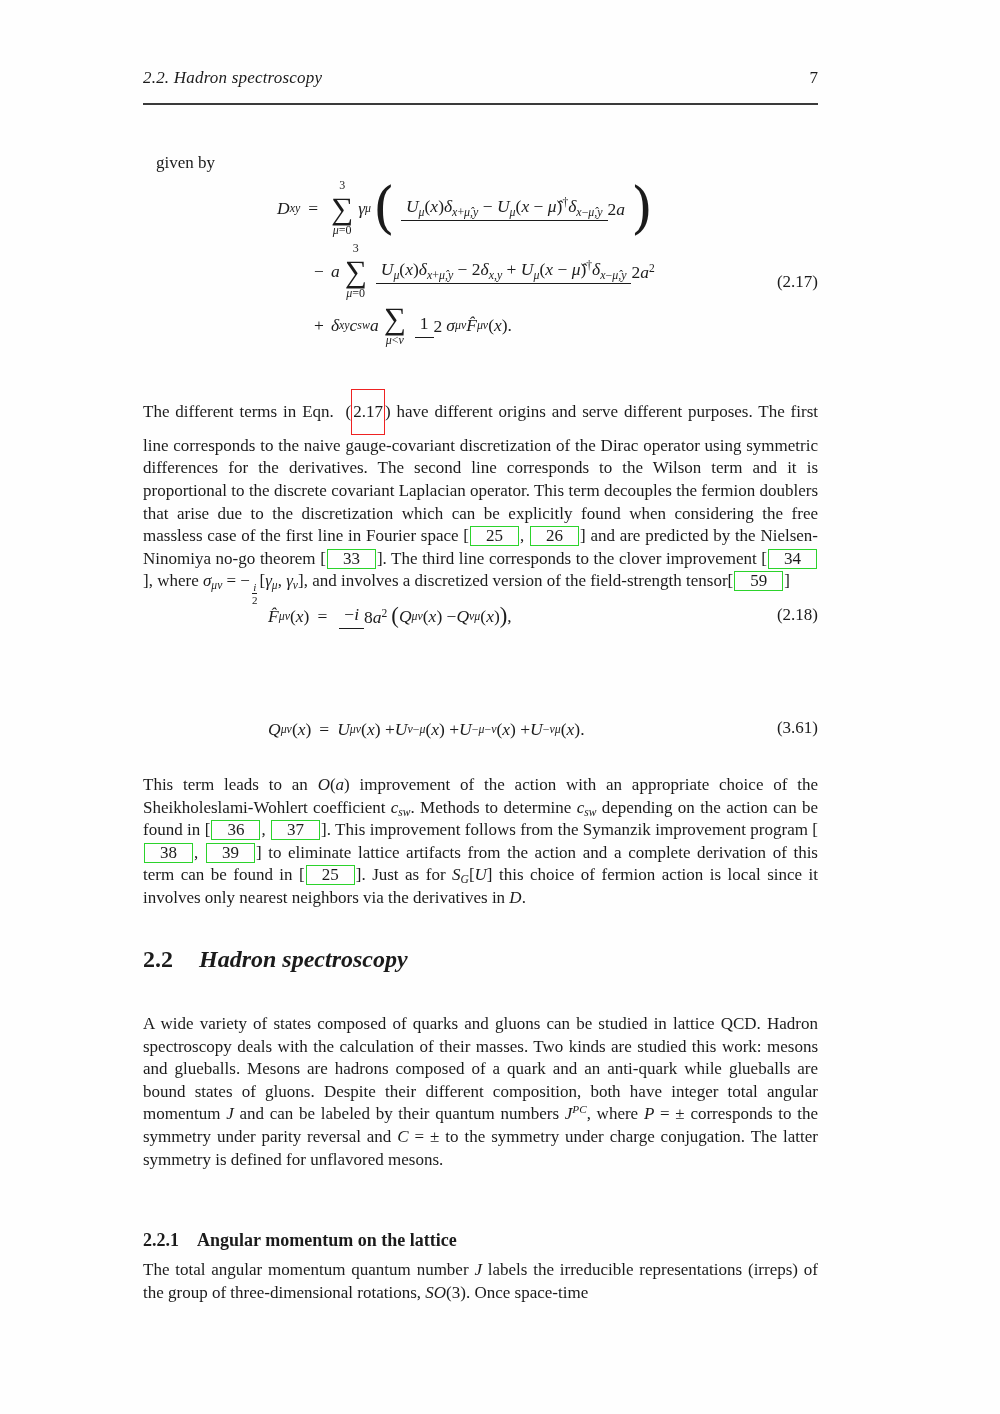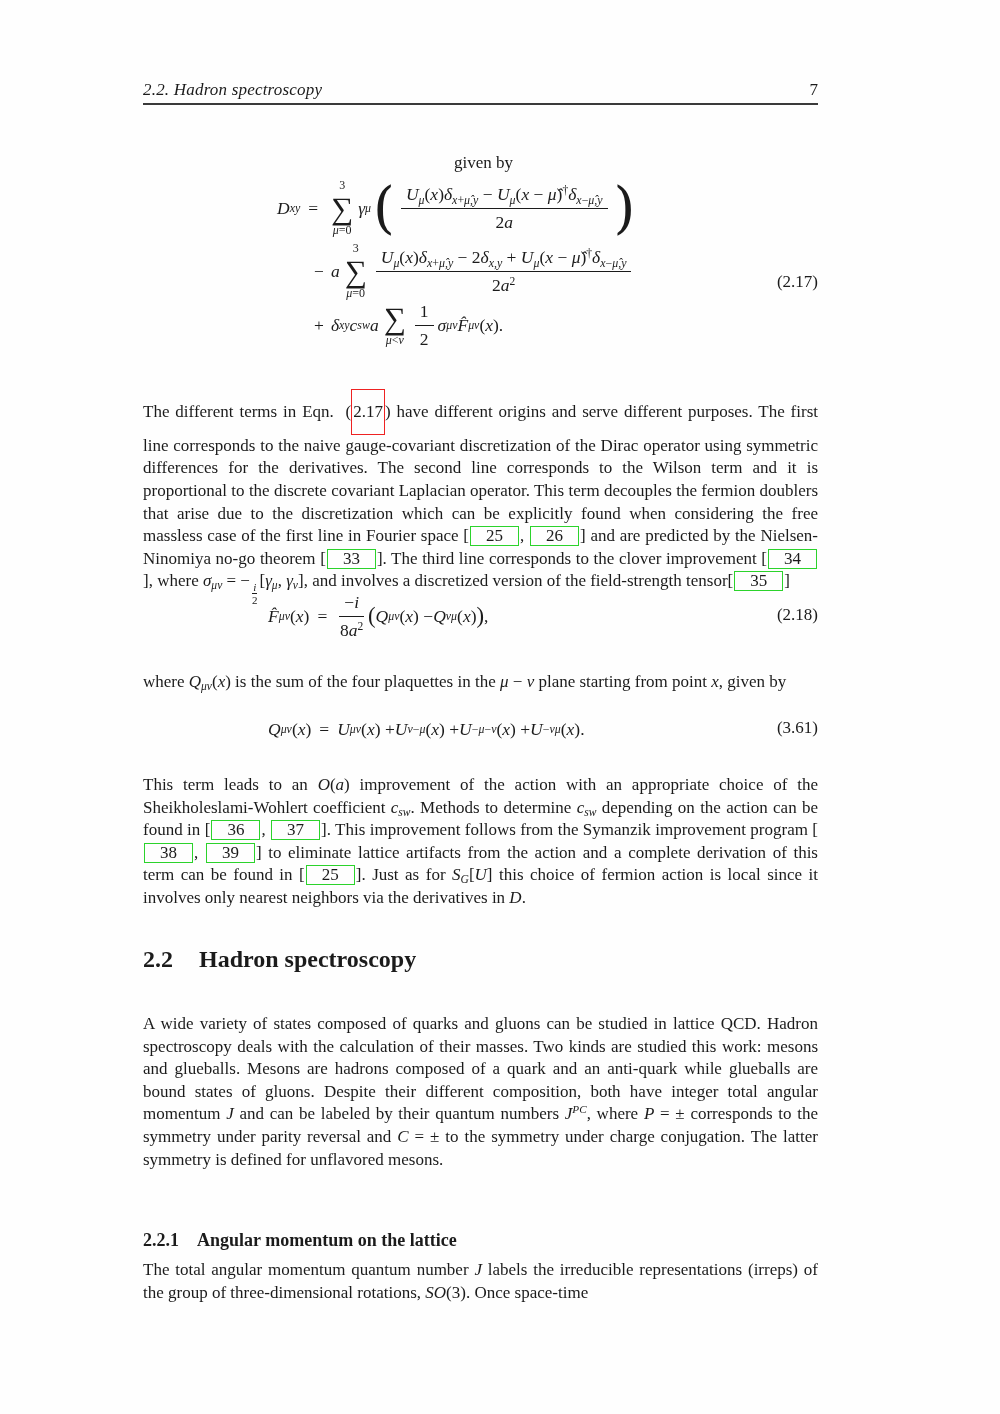--- a/index.html
+++ b/index.html
@@ -1,53 +1,53 @@
 <!DOCTYPE html>
 <html><head>
 <meta charset="utf-8">
 <style>
   html,body{margin:0;padding:0;background:#ffffff;}
   .page{position:relative;width:1000px;height:1414px;background:#fefefe;overflow:hidden;
         font-family:"Liberation Serif","DejaVu Serif",serif;color:#1b1b1b;}
   
-  .runhead{position:absolute;top:80px;left:143px;width:675px;display:flex;
+  .runhead{position:absolute;top:68px;left:143px;width:675px;display:flex;
            justify-content:space-between;align-items:baseline;font-size:17px;}
   .runhead .rh-left{font-style:italic;letter-spacing:.2px;}
   .runhead .rh-right{font-style:normal;}
   .headrule{position:absolute;top:103px;left:143px;width:675px;height:1.5px;background:#3a3a3a;}
   
   .para{position:absolute;left:143px;width:675px;font-size:17px;line-height:22.6px;
         text-align:justify;}
-  .intro{position:absolute;left:146px;width:675px;font-size:17px;text-align:center;}
+  .intro{position:absolute;left:156px;width:675px;font-size:17px;}
   
   i{font-style:italic;}
   sub{font-size:68%;vertical-align:-0.3em;line-height:0;}
   sup{font-size:66%;vertical-align:0.5em;line-height:0;}
   .eq{position:absolute;left:143px;width:675px;font-size:17.5px;color:#1b1b1b;}
   .eqrow{display:flex;align-items:center;}
   .rel{margin:0 8px;}
   .op{margin-right:7px;}
   .sum{display:inline-flex;flex-direction:column;align-items:center;line-height:1;margin:0 5px;}
   .sum .sig{font-size:31px;line-height:1;}
   .sum .slim{font-size:12px;line-height:1.15;}
-  .frac{display:inline-flex;flex-direction:column;align-items:center;margin:0 4px;text-align:center;}
+  .frac{display:inline-flex;flex-direction:row;align-items:center;margin:0 4px;text-align:center;}
   .frac .num{padding:1px 5px 3px;border-bottom:1.4px solid #1b1b1b;white-space:nowrap;}
   .frac .den{padding-top:3px;white-space:nowrap;}
   .bigp{font-size:56px;font-weight:300;line-height:0;margin:0 2px;font-family:"DejaVu Serif",serif;}
   .mid{font-size:130%;line-height:0;}
   .eqnum{position:absolute;right:0;font-size:17px;}
   .sfrac{display:inline-flex;flex-direction:column;align-items:center;font-size:11px;
          line-height:1.1;vertical-align:-0.45em;margin:0 2px;}
   .sfrac .n{border-bottom:0.9px solid #1b1b1b;padding:0 1px;}
   
   .cite{border:1.6px solid #2bd32b;padding:0 15px;margin:0 1px;display:inline-block;line-height:1.05;}
   .refbox{border:1.6px solid #ee2222;padding:13px 1px;display:inline-block;line-height:1.05;}
   
   .sect{position:absolute;left:143px;width:675px;font-size:24px;font-weight:bold;margin:0;}
-  .sect .htitle{margin-left:26px;}
+  .sect .htitle{margin-left:26px;font-style:italic;}
   .subsect{position:absolute;left:143px;width:675px;font-size:18px;font-weight:bold;margin:0;}
   .subsect .htitle{margin-left:18px;}
 </style>
 </head>
 <body>
 
 <div class="page">
 
   <div class="runhead">
     <span class="rh-left">2.2.  Hadron spectroscopy</span>
@@ -95,31 +95,30 @@
         </span><span class="frac">
           <span class="num">1</span>
           <span class="den">2</span>
         </span><i>σ</i><sub><i>μν</i></sub><i>F̂</i><sub><i>μν</i></sub>(<i>x</i>).</div>
     <span class="eqnum" style="top:96px;">(2.17)</span>
   </div>
 
   <p class="para" style="top:372px;">The different terms in Eqn.&nbsp; (<span class="refbox">2.17</span>) have different origins and serve different purposes.  The first line corresponds to the naive gauge-covariant discretization of the Dirac operator using symmetric differences for the derivatives.  The second line corresponds to the Wilson term and it is proportional to the discrete covariant Laplacian operator.  This term decouples the fermion doublers that arise due to the discretization which can be explicitly found when considering the free massless case of the first line in Fourier space [<span class="cite">25</span>, <span class="cite">26</span>] and are predicted by the Nielsen-Ninomiya no-go theorem [<span class="cite">33</span>].  The third line corresponds to the clover improvement [<span class="cite">34</span>], where <i>σ</i><sub><i>μν</i></sub> = −<span class="sfrac">
         <span class="n"><i>i</i></span>
         <span class="d">2</span>
-      </span>[<i>γ</i><sub><i>μ</i></sub>, <i>γ</i><sub><i>ν</i></sub>], and involves a discretized version of the field-strength tensor[<span class="cite">35</span>]</p>
+      </span>[<i>γ</i><sub><i>μ</i></sub>, <i>γ</i><sub><i>ν</i></sub>], and involves a discretized version of the field-strength tensor[<span class="cite">59</span>]</p>
 
   <div class="eq" style="top:590px;height:52px;">
     <div class="eqrow" style="height:52px;padding-left:125px;"><i>F̂</i><sub><i>μν</i></sub>(<i>x</i>)<span class="rel">=</span><span class="frac">
           <span class="num">−<i>i</i></span>
           <span class="den">8<i>a</i><sup>2</sup></span>
         </span><span class="mid">(</span><i>Q</i><sub><i>μν</i></sub>(<i>x</i>) − <i>Q</i><sub><i>νμ</i></sub>(<i>x</i>)<span class="mid">)</span> ,</div>
     <span class="eqnum" style="top:15px;">(2.18)</span>
   </div>
 
-  <p class="para" style="top:654px;">where <i>Q</i><sub><i>μν</i></sub>(<i>x</i>) is the sum of the four plaquettes in the <i>μ</i> − <i>ν</i> plane starting from point <i>x</i>, given by</p>
 
   <div class="eq" style="top:708px;height:42px;">
     <div class="eqrow" style="height:42px;padding-left:125px;"><i>Q</i><sub><i>μν</i></sub>(<i>x</i>)<span class="rel">=</span><i>U</i><sub><i>μν</i></sub>(<i>x</i>) + <i>U</i><sub><i>ν</i>−<i>μ</i></sub>(<i>x</i>) + <i>U</i><sub>−<i>μ</i>−<i>ν</i></sub>(<i>x</i>) + <i>U</i><sub>−<i>νμ</i></sub>(<i>x</i>).</div>
     <span class="eqnum" style="top:10px;">(3.61)</span>
   </div>
 
   <p class="para" style="top:757px;">This term leads to an <i>O</i>(<i>a</i>) improvement of the action with an appropriate choice of the Sheikholeslami-Wohlert coefficient <i>c</i><sub><i>sw</i></sub>.  Methods to determine <i>c</i><sub><i>sw</i></sub> depending on the action can be found in [<span class="cite">36</span>, <span class="cite">37</span>].  This improvement follows from the Symanzik improvement program [<span class="cite">38</span>, <span class="cite">39</span>] to eliminate lattice artifacts from the action and a complete derivation of this term can be found in [<span class="cite">25</span>].  Just as for <i>S</i><sub><i>G</i></sub>[<i>U</i>] this choice of fermion action is local since it involves only nearest neighbors via the derivatives in <i>D</i>.</p>
 
   <h2 class="sect" style="top:946px;">
     <span>2.2</span><span class="htitle">Hadron spectroscopy</span>

